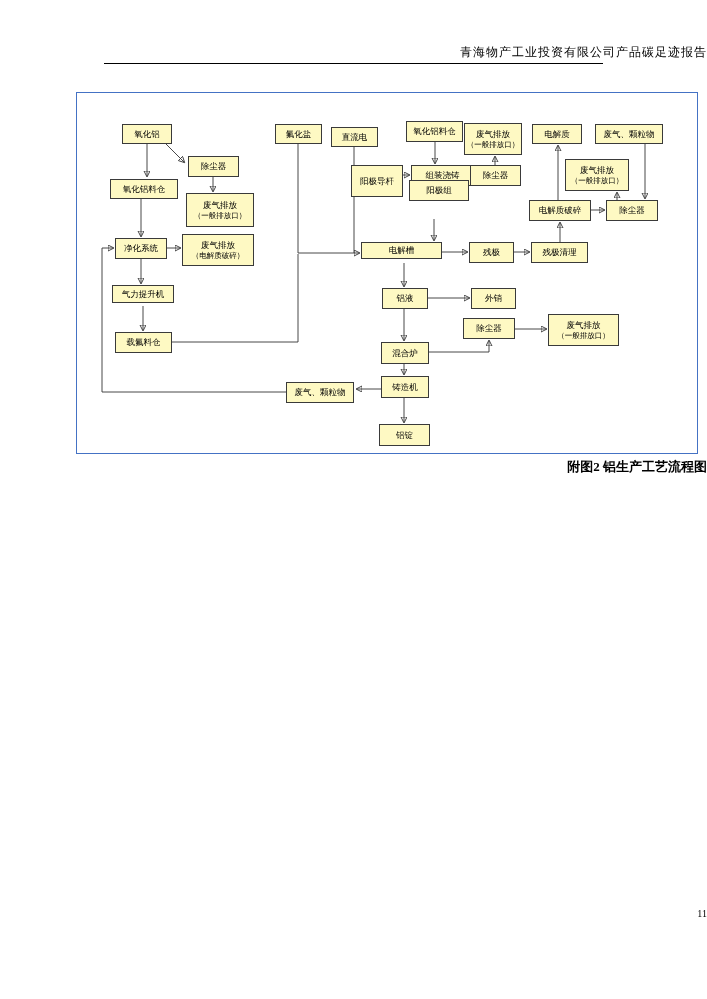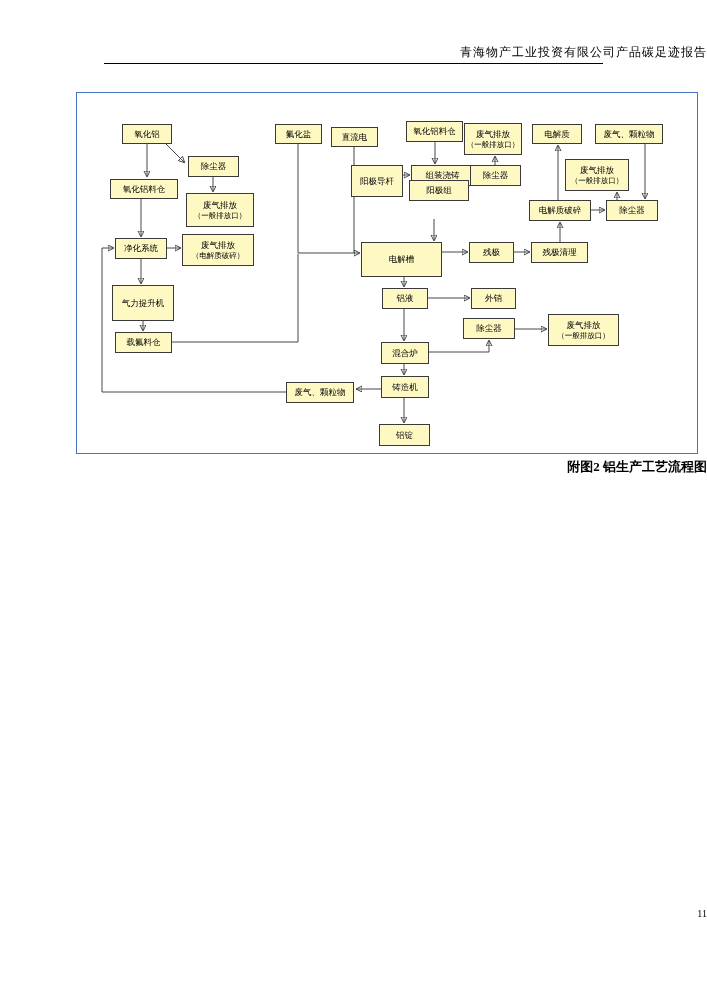--- a/index.html
+++ b/index.html
@@ -106,21 +106,21 @@
   <div class="node" style="left:33px;top:86px;width:68px;height:20px">
       <span>氧化铝料仓</span>
     </div>
   <div class="node" style="left:38px;top:145px;width:52px;height:21px">
       <span>净化系统</span>
     </div>
   <div class="node" style="left:105px;top:141px;width:72px;height:32px">
       <span>废气排放</span>
       <span class="sub">（电解质破碎）</span>
     </div>
-  <div class="node" style="left:35px;top:192px;width:62px;height:36px">
+  <div class="node" style="left:35px;top:192px;width:62px;height:18px">
       <span>气力提升机</span>
     </div>
   <div class="node" style="left:38px;top:239px;width:57px;height:21px">
       <span>载氟料仓</span>
     </div>
 
   <div class="node" style="left:198px;top:31px;width:47px;height:20px">
       <span>氟化盐</span>
     </div>
   <div class="node" style="left:254px;top:34px;width:47px;height:20px">
@@ -157,21 +157,21 @@
       <span>废气排放</span>
       <span class="sub">（一般排放口）</span>
     </div>
   <div class="node" style="left:452px;top:107px;width:62px;height:21px">
       <span>电解质破碎</span>
     </div>
   <div class="node" style="left:529px;top:107px;width:52px;height:21px">
       <span>除尘器</span>
     </div>
 
-  <div class="node" style="left:284px;top:149px;width:81px;height:35px">
+  <div class="node" style="left:284px;top:149px;width:81px;height:17px">
       <span>电解槽</span>
     </div>
   <div class="node" style="left:392px;top:149px;width:45px;height:21px">
       <span>残极</span>
     </div>
   <div class="node" style="left:454px;top:149px;width:57px;height:21px">
       <span>残极清理</span>
     </div>
 
   <div class="node" style="left:305px;top:195px;width:46px;height:21px">

